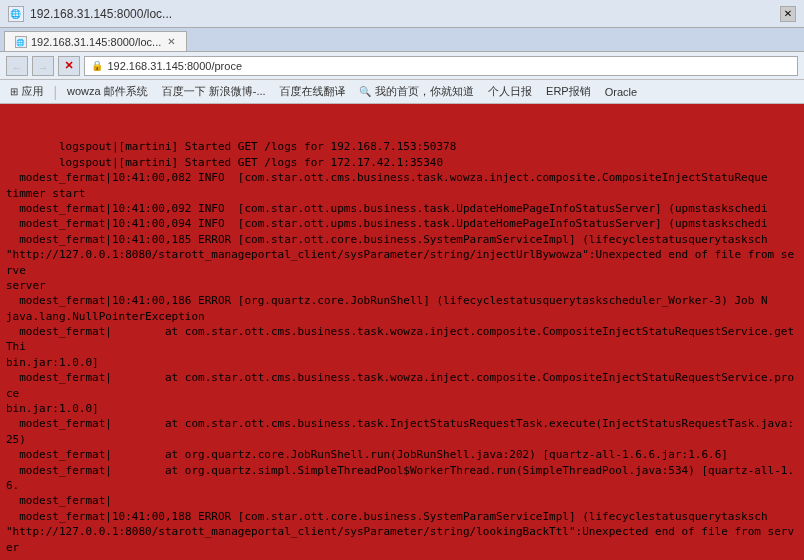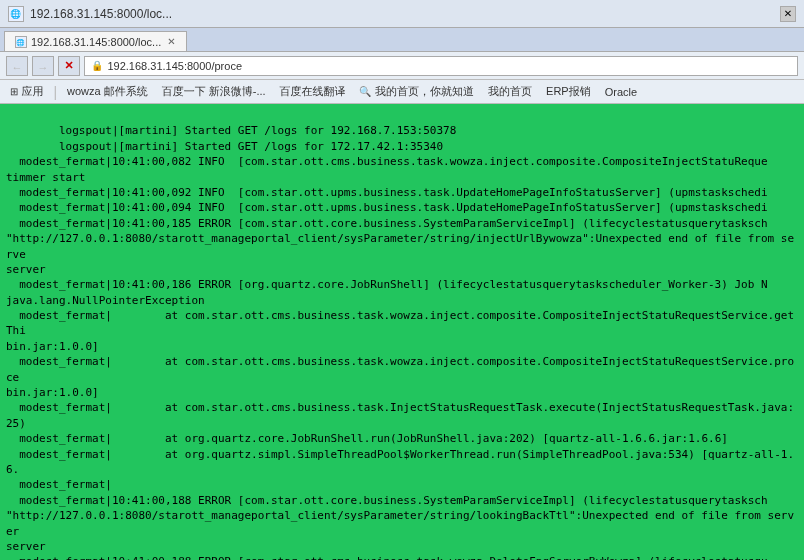--- a/index.html
+++ b/index.html
@@ -160,22 +160,22 @@
     .bookmark-icon {
       font-size: 10px;
     }
     .bookmark-divider {
       color: #bbb;
       font-size: 14px;
     }
 
     
     .log-content {
-      background: #22c55e;
-      padding: 4px 6px;
+      background: #b91c1c;
+      padding: 20px 6px;
       overflow-y: auto;
       height: calc(560px - 28px - 24px - 28px - 24px);
       font-family: monospace;
       font-size: 11px;
       color: #000;
       line-height: 1.4;
       white-space: pre-wrap;
       word-break: break-all;
     }
     .log-line {
@@ -228,21 +228,21 @@
     <span>百度一下 新浪微博-...</span>
   </span>
   <span class="bookmark-item">
     <span>百度在线翻译</span>
   </span>
   <span class="bookmark-item">
     <span class="bookmark-icon">🔍</span>
     <span>我的首页，你就知道</span>
   </span>
   <span class="bookmark-item">
-    <span>我的首页</span>
+    <span>个人日报</span>
   </span>
   <span class="bookmark-item">
     <span>ERP报销</span>
   </span>
   <span class="bookmark-item">
     <span>Oracle</span>
   </span>
 </div>
 
 <div class="log-content" id="log-container">

